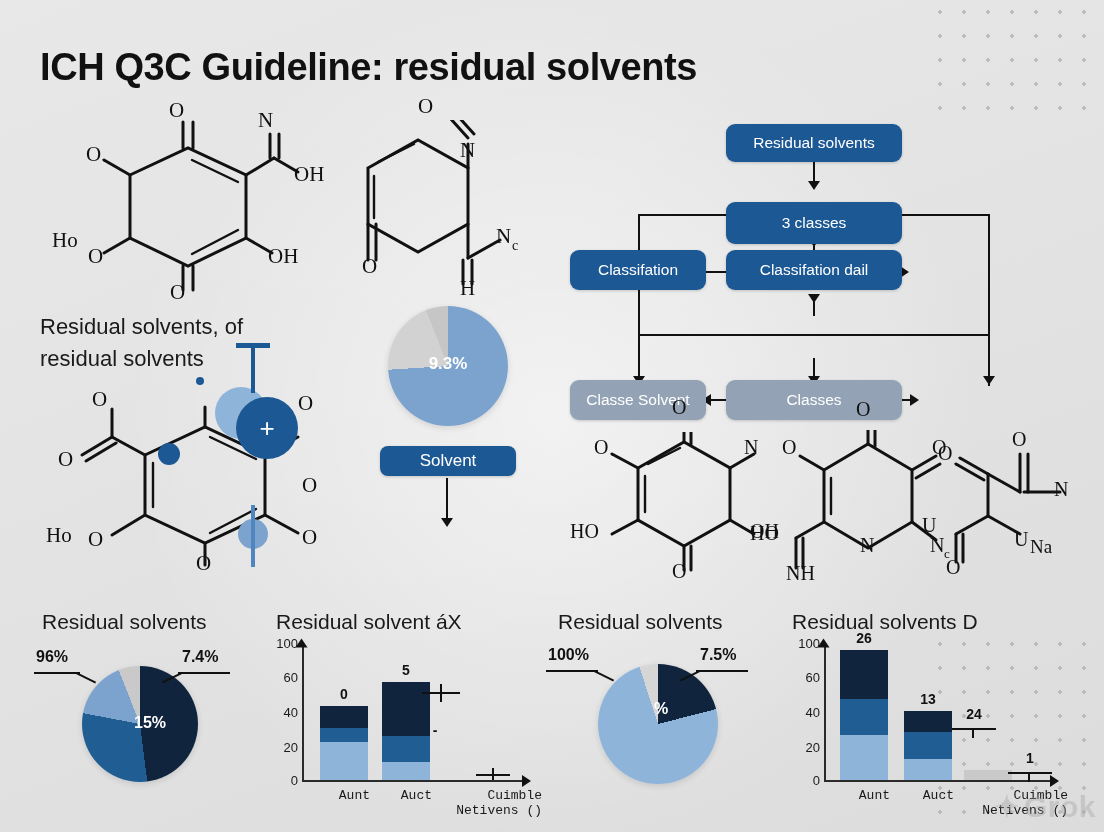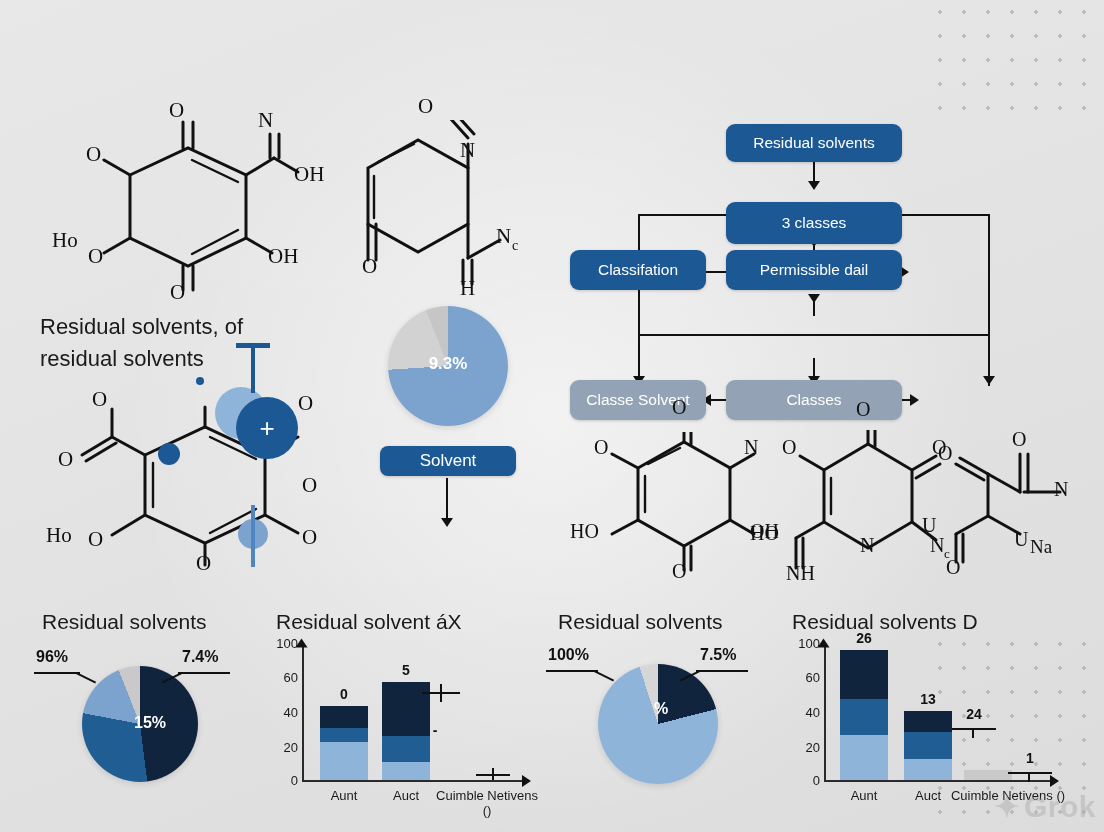--- a/index.html
+++ b/index.html
@@ -51,21 +51,21 @@
   .arrow-down{border-left:6px solid transparent;border-right:6px solid transparent;border-top:9px solid #111;}
   .arrow-right{border-top:6px solid transparent;border-bottom:6px solid transparent;border-left:9px solid #111;}
   .arrow-left{border-top:6px solid transparent;border-bottom:6px solid transparent;border-right:9px solid #111;}
   
   .sbox{position:absolute;border-radius:8px;display:flex;align-items:center;
         justify-content:center;color:#fff;font-size:17px;
         box-shadow:0 1px 3px rgba(0,0,0,.18);}
   
   .axis{position:absolute;background:#2a2a2a;}
   .tick-lbl{position:absolute;font-size:13px;color:#1a1a1a;text-align:right;}
-  .cat-lbl{position:absolute;font-size:13px;color:#1a1a1a;text-align:center;}
+  .cat-lbl{position:absolute;font-size:13px;color:#1a1a1a;text-align:right;font-family:Liberation Mono, monospace;}
   .bar-seg{position:absolute;}
   .bar-lbl{position:absolute;font-size:14px;font-weight:700;color:#111;text-align:center;}
   .pie-lbl-out{position:absolute;font-size:16px;font-weight:700;color:#111;}
   .pie-lbl-in{position:absolute;font-size:16px;font-weight:700;color:#fff;}
   .leader{position:absolute;background:#111;height:1.5px;}
   .mk-line{position:absolute;background:#111;height:2px;}
   .mk-lbl{position:absolute;font-size:14px;font-weight:700;color:#111;text-align:center;}
   
   .chem{position:absolute;}
   .chem svg{display:block;}
@@ -74,20 +74,21 @@
   .bond2{stroke:#111;stroke-width:2.4;fill:none;stroke-linecap:round;}
 </style>
 </head>
 <body>
 
 <div id="canvas">
 
   <div class="dots" id="dots-tr"></div>
   <div class="dots" id="dots-br"></div>
 
+  <div id="page-title">ICH Q3C Guideline: residual solvents</div>
 
   <div class="chem" style="left:70px;top:120px;">
     <svg width="250" height="175" viewBox="0 0 250 175">
 
       <polygon class="bond" points="60,55 118,28 176,55 176,118 118,146 60,118" fill="none"></polygon>
 
       <line class="bond2" x1="122" y1="40" x2="168" y2="62"></line>
       <line class="bond2" x1="168" y1="110" x2="122" y2="134"></line>
 
       <line class="bond" x1="113" y1="28" x2="113" y2="2"></line>
@@ -224,21 +225,21 @@
     <div class="fl-arrow arrow-down" style="left:248px;top:258px;"></div>
 
     <div class="fl-line" style="left:150px;top:281px;width:32px;height:2px;"></div>
     <div class="fl-arrow arrow-left" style="left:142px;top:276px;"></div>
     <div class="fl-line" style="left:324px;top:281px;width:32px;height:2px;"></div>
     <div class="fl-arrow arrow-right" style="left:350px;top:276px;"></div>
 
     <div class="node n-dark" style="left:166px;top:6px;width:176px;height:38px;">Residual solvents</div>
     <div class="node n-dark" style="left:166px;top:84px;width:176px;height:42px;">3 classes</div>
     <div class="node n-dark" style="left:10px;top:132px;width:136px;height:40px;">Classifation</div>
-    <div class="node n-dark" style="left:166px;top:132px;width:176px;height:40px;">Permissible dail</div>
+    <div class="node n-dark" style="left:166px;top:132px;width:176px;height:40px;">Classifation dail</div>
     <div class="node n-grey" style="left:10px;top:262px;width:136px;height:40px;">Classe Solvent</div>
     <div class="node n-grey" style="left:166px;top:262px;width:176px;height:40px;">Classes</div>
   </div>
 
   <div class="chem" style="left:592px;top:432px;">
     <svg width="170" height="150" viewBox="0 0 170 150">
       <polygon class="bond" points="46,36 92,10 138,36 138,88 92,114 46,88" fill="none"></polygon>
       <line class="bond2" x1="53" y1="44" x2="53" y2="80"></line>
       <line class="bond2" x1="56" y1="32" x2="88" y2="16"></line>
       <line class="bond" x1="92" y1="10" x2="92" y2="-14"></line>

